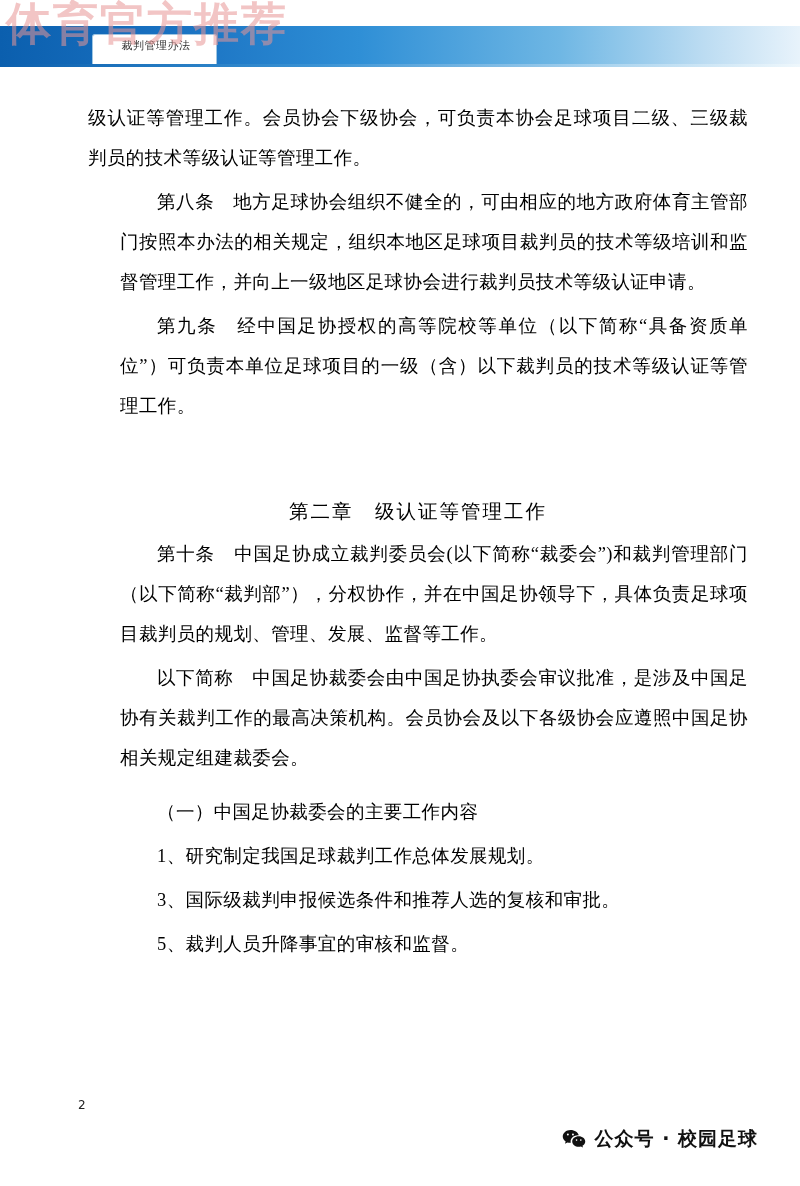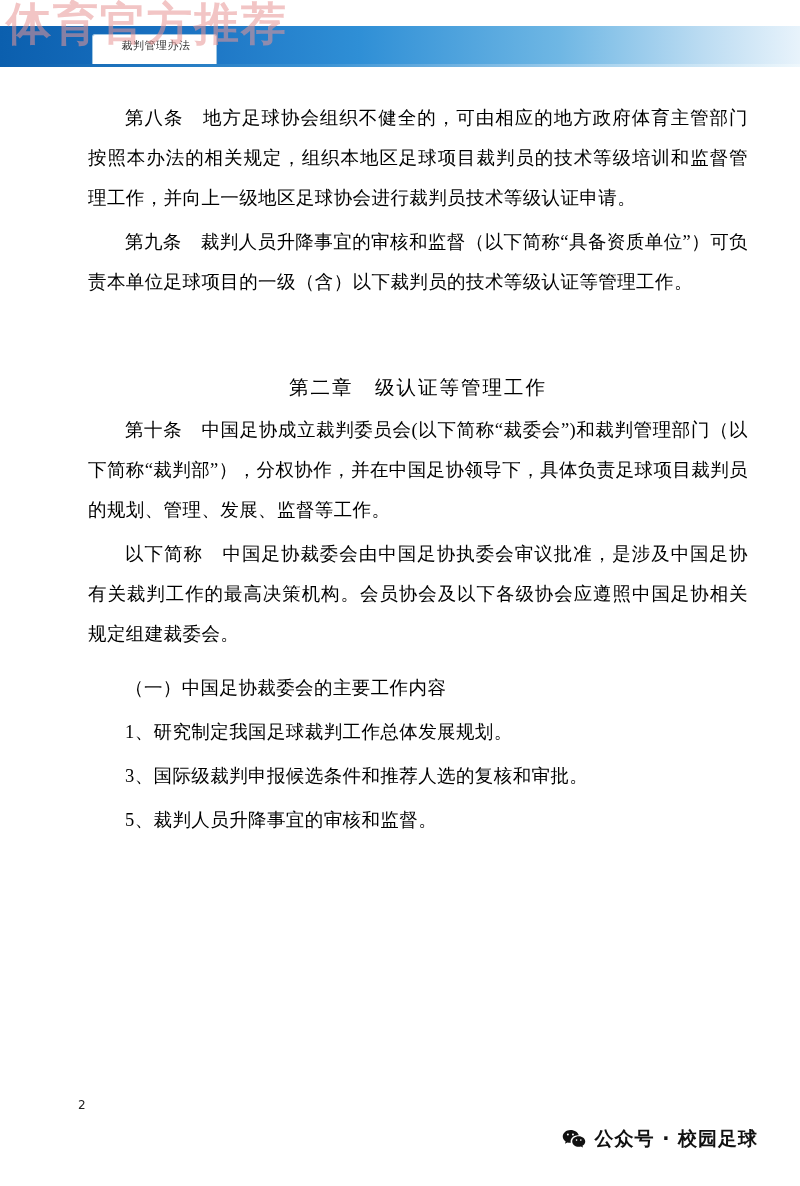--- a/index.html
+++ b/index.html
@@ -89,20 +89,21 @@
   p.para {
     margin: 0 0 4px 0;
     font-size: 18.5px;
     line-height: 40px;
     text-align: justify;
     text-justify: inter-ideograph;
     letter-spacing: 0.4px;
   }
   p.indent {
     text-indent: 2em;
+    margin-left: 32px;
   }
   .spacer-lg { height: 62px; }
   .chapter-title {
     margin: 0 0 2px 0;
     font-size: 19.5px;
     line-height: 40px;
     text-align: center;
     letter-spacing: 2px;
   }
   .small-gap { height: 10px; }
@@ -143,22 +144,23 @@
 <div class="header-banner">
   <div class="banner-blue"></div>
   <div class="banner-thinline"></div>
   <div class="banner-tab"></div>
   <div class="banner-tab-label">裁判管理办法</div>
 </div>
 
 <div class="watermark">体育官方推荐</div>
 
 <div class="doc-body">
+  <p class="para">级认证等管理工作。会员协会下级协会，可负责本协会足球项目二级、三级裁判员的技术等级认证等管理工作。</p>
   <p class="para indent">第八条　地方足球协会组织不健全的，可由相应的地方政府体育主管部门按照本办法的相关规定，组织本地区足球项目裁判员的技术等级培训和监督管理工作，并向上一级地区足球协会进行裁判员技术等级认证申请。</p>
-  <p class="para indent">第九条　裁判人员升降事宜的审核和监督（以下简称“具备资质单位”）可负责本单位足球项目的一级（含）以下裁判员的技术等级认证等管理工作。</p>
+  <p class="para indent">第九条　经中国足协授权的高等院校等单位（以下简称“具备资质单位”）可负责本单位足球项目的一级（含）以下裁判员的技术等级认证等管理工作。</p>
 
   <div class="spacer-lg"></div>
 
   <p class="chapter-title">第二章　级认证等管理工作</p>
 
   <p class="para indent">第十条　中国足协成立裁判委员会(以下简称“裁委会”)和裁判管理部门（以下简称“裁判部”），分权协作，并在中国足协领导下，具体负责足球项目裁判员的规划、管理、发展、监督等工作。</p>
   <p class="para indent">以下简称　中国足协裁委会由中国足协执委会审议批准，是涉及中国足协有关裁判工作的最高决策机构。会员协会及以下各级协会应遵照中国足协相关规定组建裁委会。</p>
   <div class="small-gap"></div>
   <p class="para indent">（一）中国足协裁委会的主要工作内容</p>
   <p class="para indent">1、研究制定我国足球裁判工作总体发展规划。</p>

